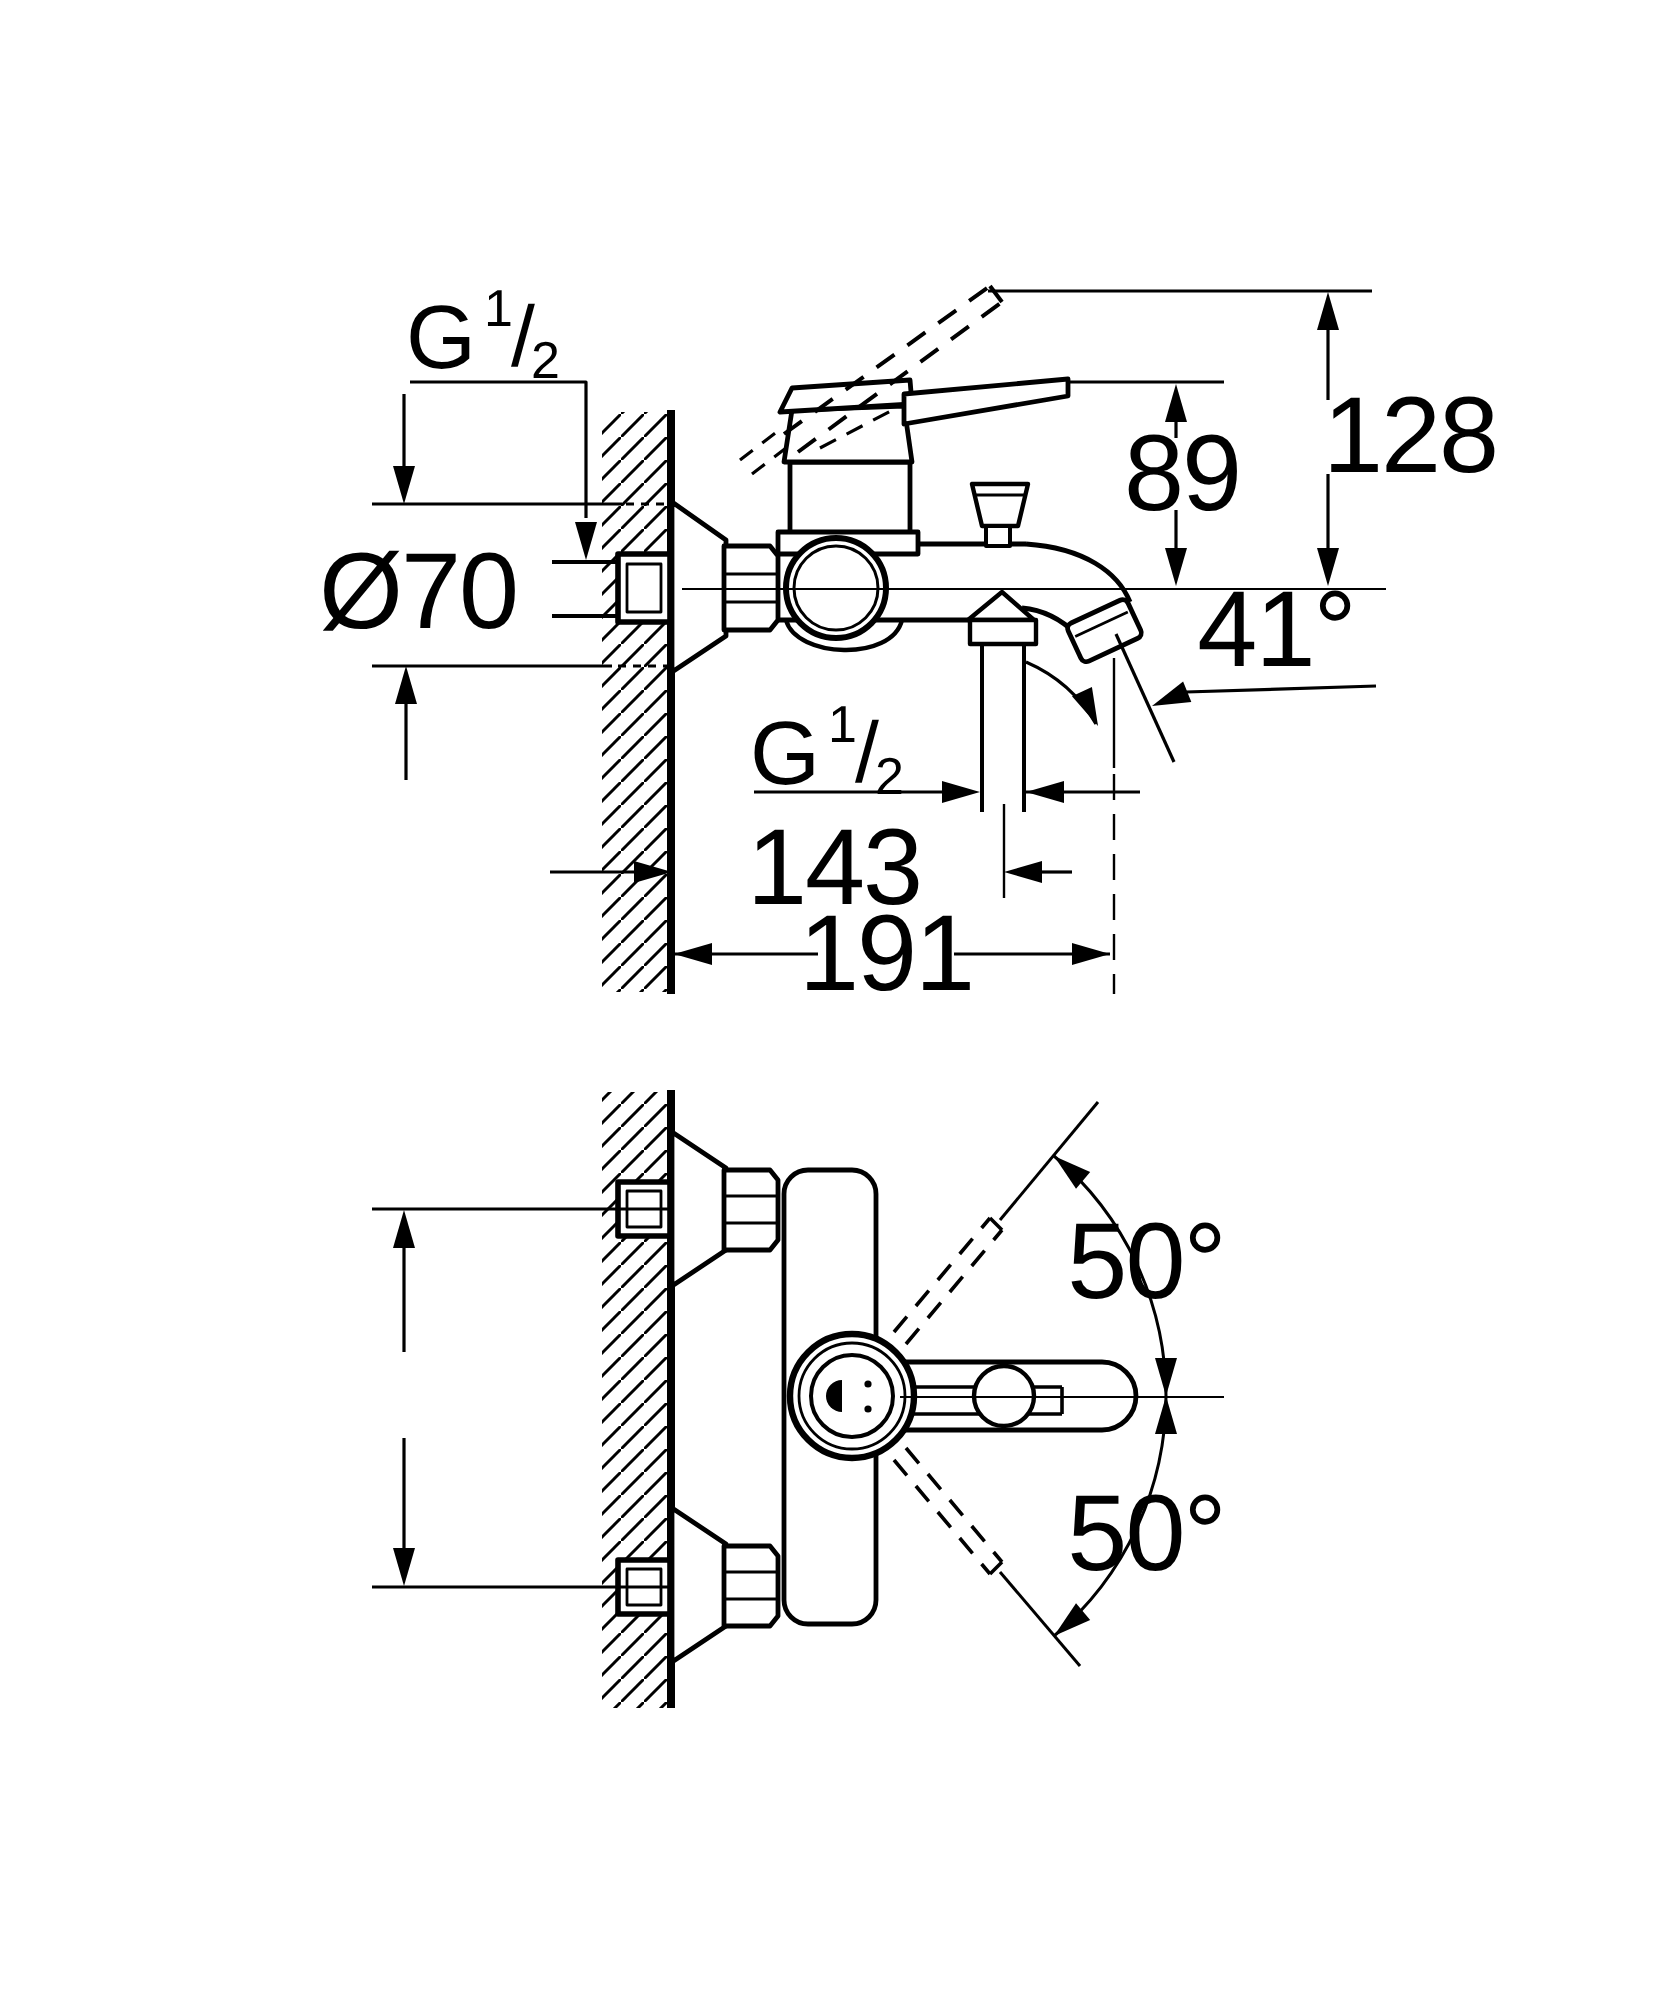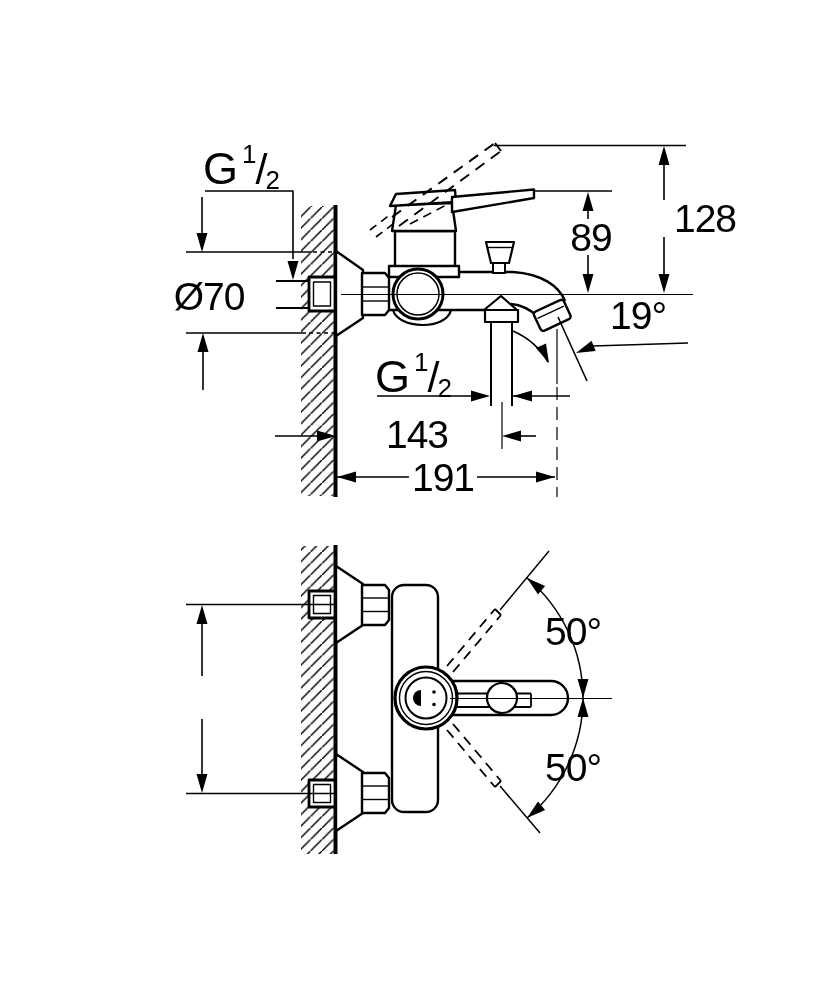--- a/index.html
+++ b/index.html
@@ -3,21 +3,21 @@
 <meta charset="utf-8">
 <style>
   html,body{margin:0;padding:0;background:#ffffff;}
   body{width:833px;height:1000px;position:relative;overflow:hidden;}
   #canvas{position:absolute;left:0;top:0;width:833px;height:1000px;}
   svg{position:absolute;left:0;top:0;}
   svg *{stroke-linejoin:round;}
   .lab{
     position:absolute;
     font-family:"Liberation Sans",sans-serif;
-    font-size:39px;
+    font-size:54px;
     color:#000;
     transform:translate(-50%,-50%);
     white-space:nowrap;
     letter-spacing:-1px;
     line-height:1;
   }
   .thread{
     position:absolute;
     display:flex;
     align-items:flex-start;
@@ -244,21 +244,21 @@
 <div class="thread" style="left:203px;top:146px;">
   <span class="t-base">G</span>
   <span class="t-sup">1</span>
   <span class="t-slash">/</span>
   <span class="t-sub">2</span>
 </div>
 
 <div class="lab" style="left:209px;top:296px;">Ø70</div>
 <div class="lab" style="left:705px;top:218px;">128</div>
 <div class="lab" style="left:591px;top:237px;">89</div>
-<div class="lab" style="left:638px;top:315px;">19°</div>
+<div class="lab" style="left:638px;top:315px;">41°</div>
 
 <div class="thread" style="left:375px;top:354px;">
   <span class="t-base">G</span>
   <span class="t-sup">1</span>
   <span class="t-slash">/</span>
   <span class="t-sub">2</span>
 </div>
 
 <div class="lab" style="left:417px;top:434px;">143</div>
 <div class="lab" style="left:443px;top:477px;text-align:center;">191</div>

